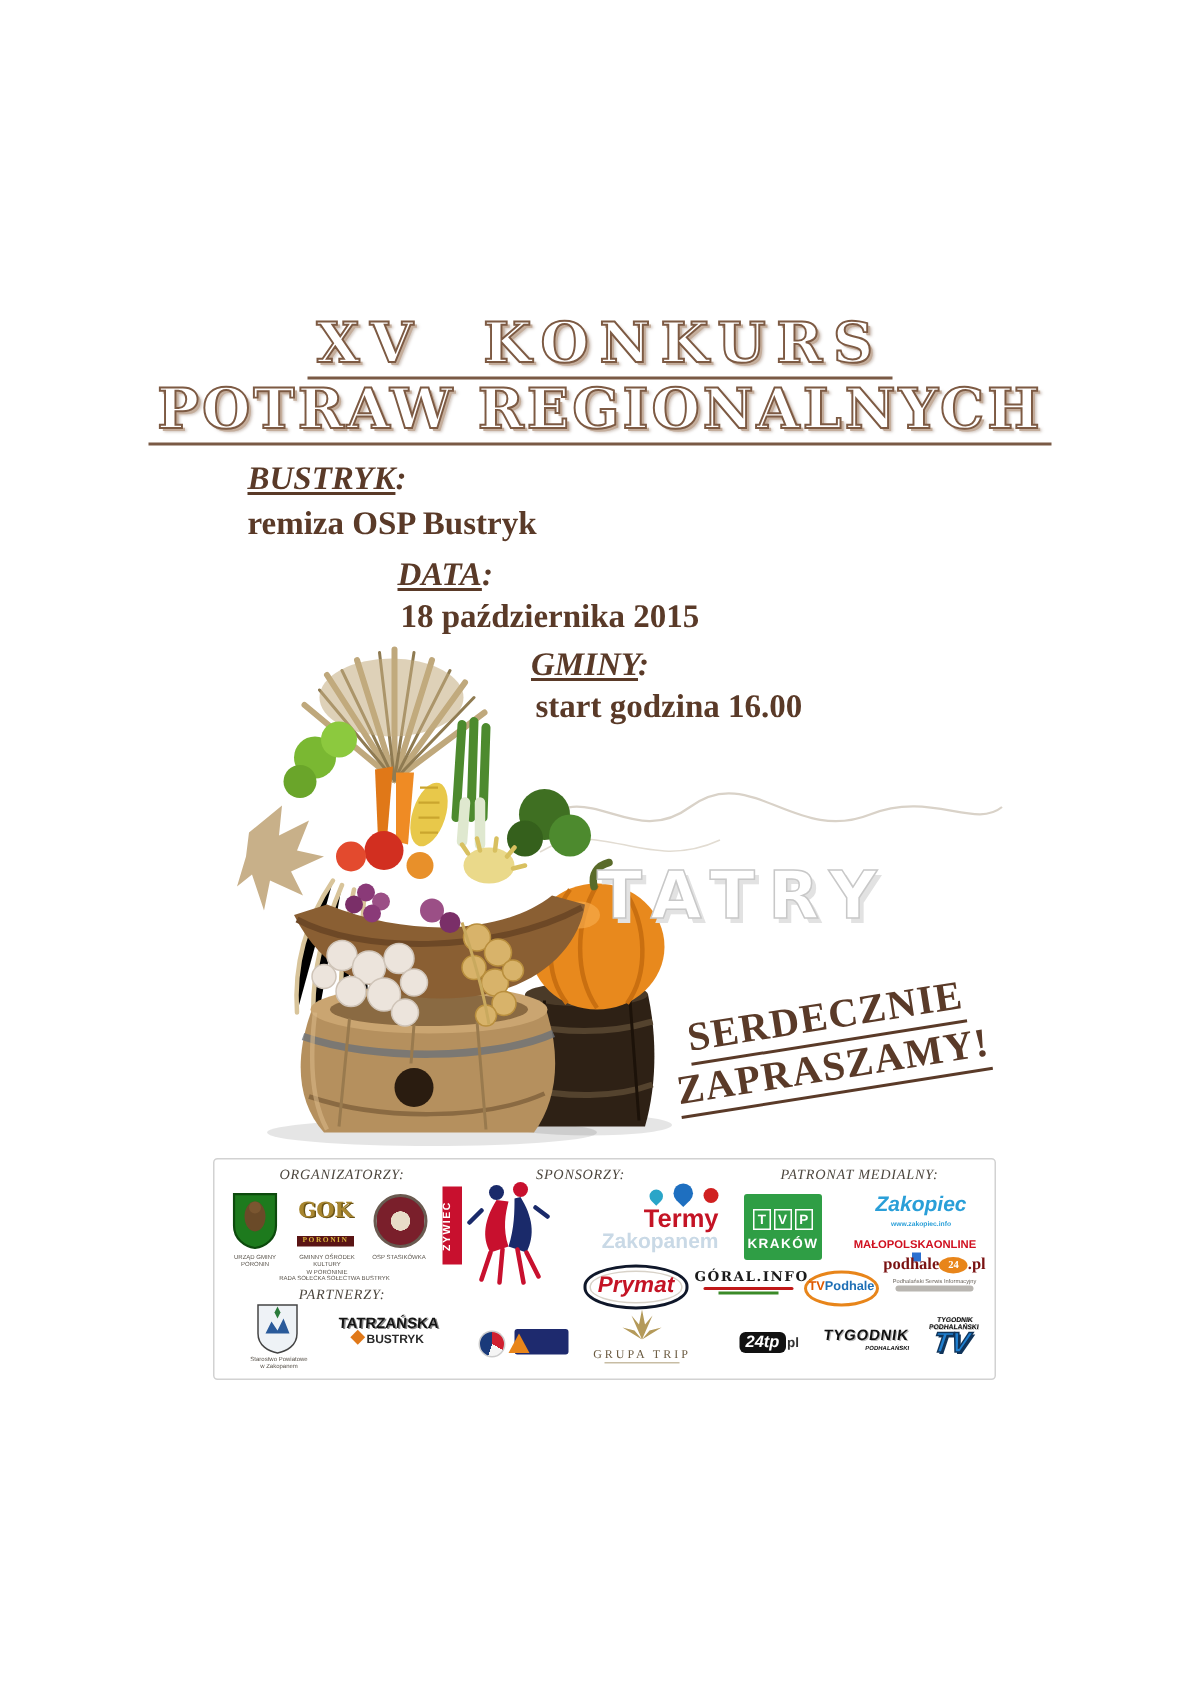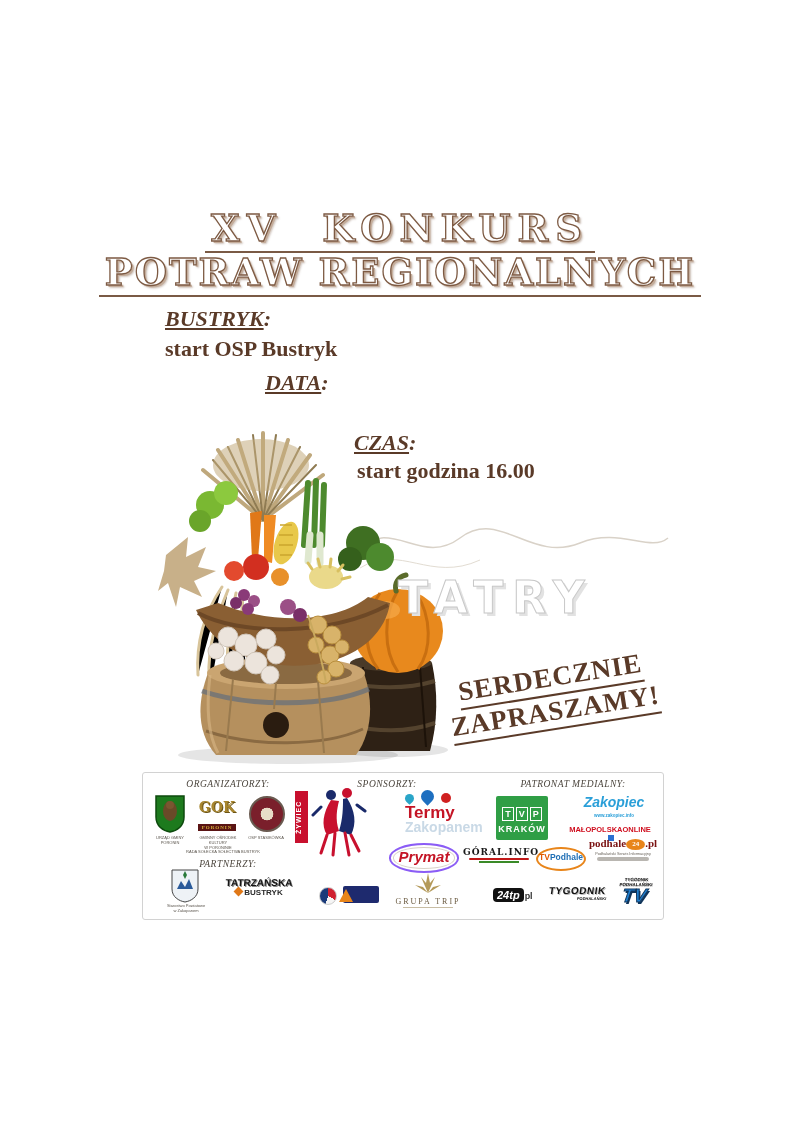--- a/index.html
+++ b/index.html
@@ -71,27 +71,27 @@
   .tatrz-l1{font-family:"Liberation Sans",sans-serif;font-weight:bold;font-size:10px;color:#151515;
             letter-spacing:0px;transform:skewX(-4deg);text-shadow:1px 1px 0 #888;}
   .tatrz-l2{font-family:"Liberation Sans",sans-serif;font-weight:bold;font-size:8px;color:#2a2a2a;}
   .diamond{display:inline-block;width:7px;height:7px;background:#e07818;transform:rotate(45deg);margin-right:2px;}
 
   
   .zywiec-strip{position:absolute;left:152px;top:18px;width:13px;height:52px;background:#c8102e;
                 color:#fff;font-family:"Liberation Sans",sans-serif;font-weight:bold;font-size:7px;
                 letter-spacing:1px;writing-mode:vertical-rl;transform:rotate(180deg);text-align:center;}
   .dancers{position:absolute;left:168px;top:12px;}
-  .termy{position:absolute;left:262px;top:16px;width:90px;text-align:left;}
+  .termy{position:absolute;left:246px;top:16px;width:90px;text-align:right;}
   .termy-drops{height:16px;}
   .termy-drops i{display:inline-block;border-radius:50% 50% 50% 0;}
   .termy-name{font-family:"Liberation Sans",sans-serif;font-weight:bold;font-size:17px;color:#c41425;line-height:16px;}
   .termy-sub{font-family:"Liberation Sans",sans-serif;font-weight:bold;font-size:14px;color:#c9d9e6;
              text-shadow:1px 1px 0 #fff,-1px -1px 0 #fff;line-height:13px;}
-  .prymat{position:absolute;left:246px;top:70px;width:66px;height:26px;border:2px solid #8b5cf6;
+  .prymat{position:absolute;left:246px;top:70px;width:66px;height:26px;border:2px solid #0f172a;
           border-radius:50%/48%;background:#fff;box-shadow:inset 0 0 0 2px #fff,inset 0 0 0 3px #d8d2c8;
           text-align:center;line-height:24px;font-family:"Liberation Sans",sans-serif;
           font-weight:bold;font-style:italic;font-size:15px;color:#c41425;}
   .mini-logo{position:absolute;left:176px;top:112px;width:62px;height:20px;}
   .mini-circle{position:absolute;left:0;top:2px;width:16px;height:16px;border-radius:50%;
                background:conic-gradient(#d02030 0 33%,#f5f5f5 33% 55%,#1a3a7a 55% 100%);border:1px solid #ccc;}
   .mini-rect{position:absolute;left:24px;top:1px;width:36px;height:17px;background:#1e2a6e;border-radius:2px;}
   .mini-tri{position:absolute;left:20px;top:4px;width:0;height:0;border-left:7px solid transparent;
             border-right:7px solid transparent;border-bottom:13px solid #e8851a;}
   .gtrip{position:absolute;left:252px;top:100px;width:66px;text-align:center;}
@@ -143,23 +143,24 @@
 </style>
 </head>
 <body>
 
 <div id="poster">
 
   <div class="title" id="title1"><span class="t-line">XV  KONKURS</span></div>
   <div class="title" id="title2"><span class="t-line">POTRAW REGIONALNYCH</span></div>
 
   <div class="lbl" id="miejsce-label"><span class="u">BUSTRYK</span><span>:</span></div>
-  <div class="val" id="miejsce-value">start OSP Bustryk</div>
+  <div class="val" id="miejsce-value">remiza OSP Bustryk</div>
   <div class="lbl" id="data-label"><span class="u">DATA</span><span>:</span></div>
-  <div class="lbl" id="czas-label"><span class="u">CZAS</span><span>:</span></div>
+  <div class="val" id="data-value">18 października 2015</div>
+  <div class="lbl" id="czas-label"><span class="u">GMINY</span><span>:</span></div>
   <div class="val" id="czas-value">start godzina 16.00</div>
 
   <svg id="swirl" width="320" height="90" viewBox="0 0 320 90">
     <path d="M5,55 C40,15 70,70 110,40 C150,10 180,65 230,45 C270,29 300,55 318,40" stroke="#d9d2c8" stroke-width="1.5" fill="none"></path>
     <path d="M10,70 C50,45 80,85 130,62" stroke="#e2dcd2" stroke-width="1" fill="none"></path>
   </svg>
 
 
   <svg id="illo" width="300" height="340" viewBox="0 0 300 340">
 

